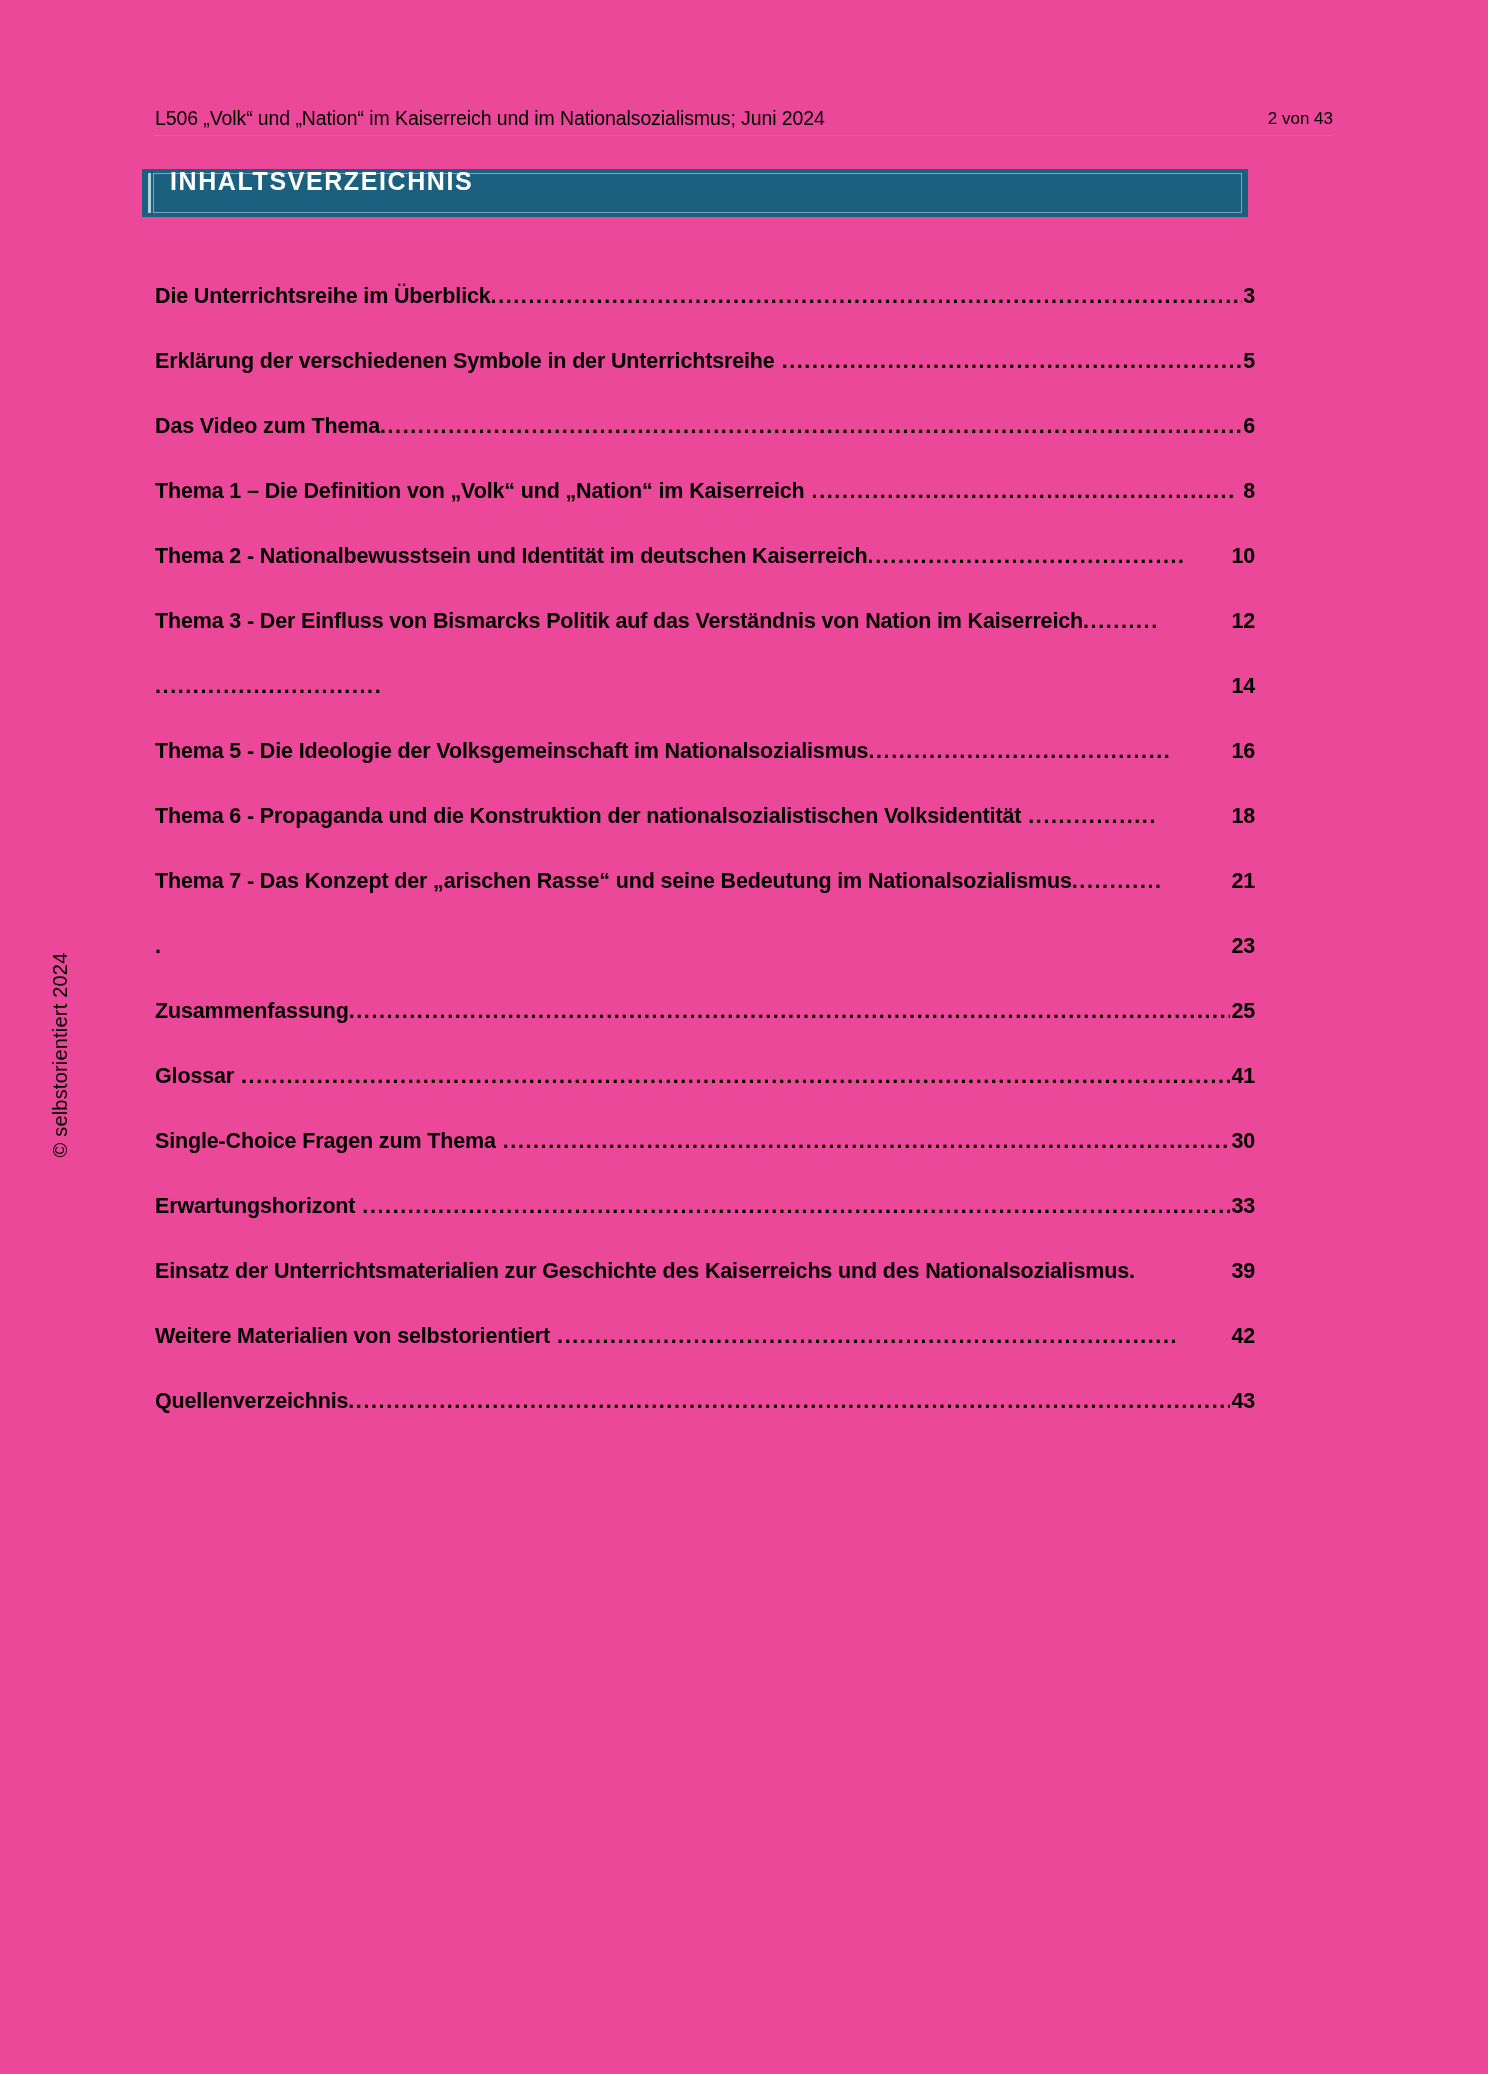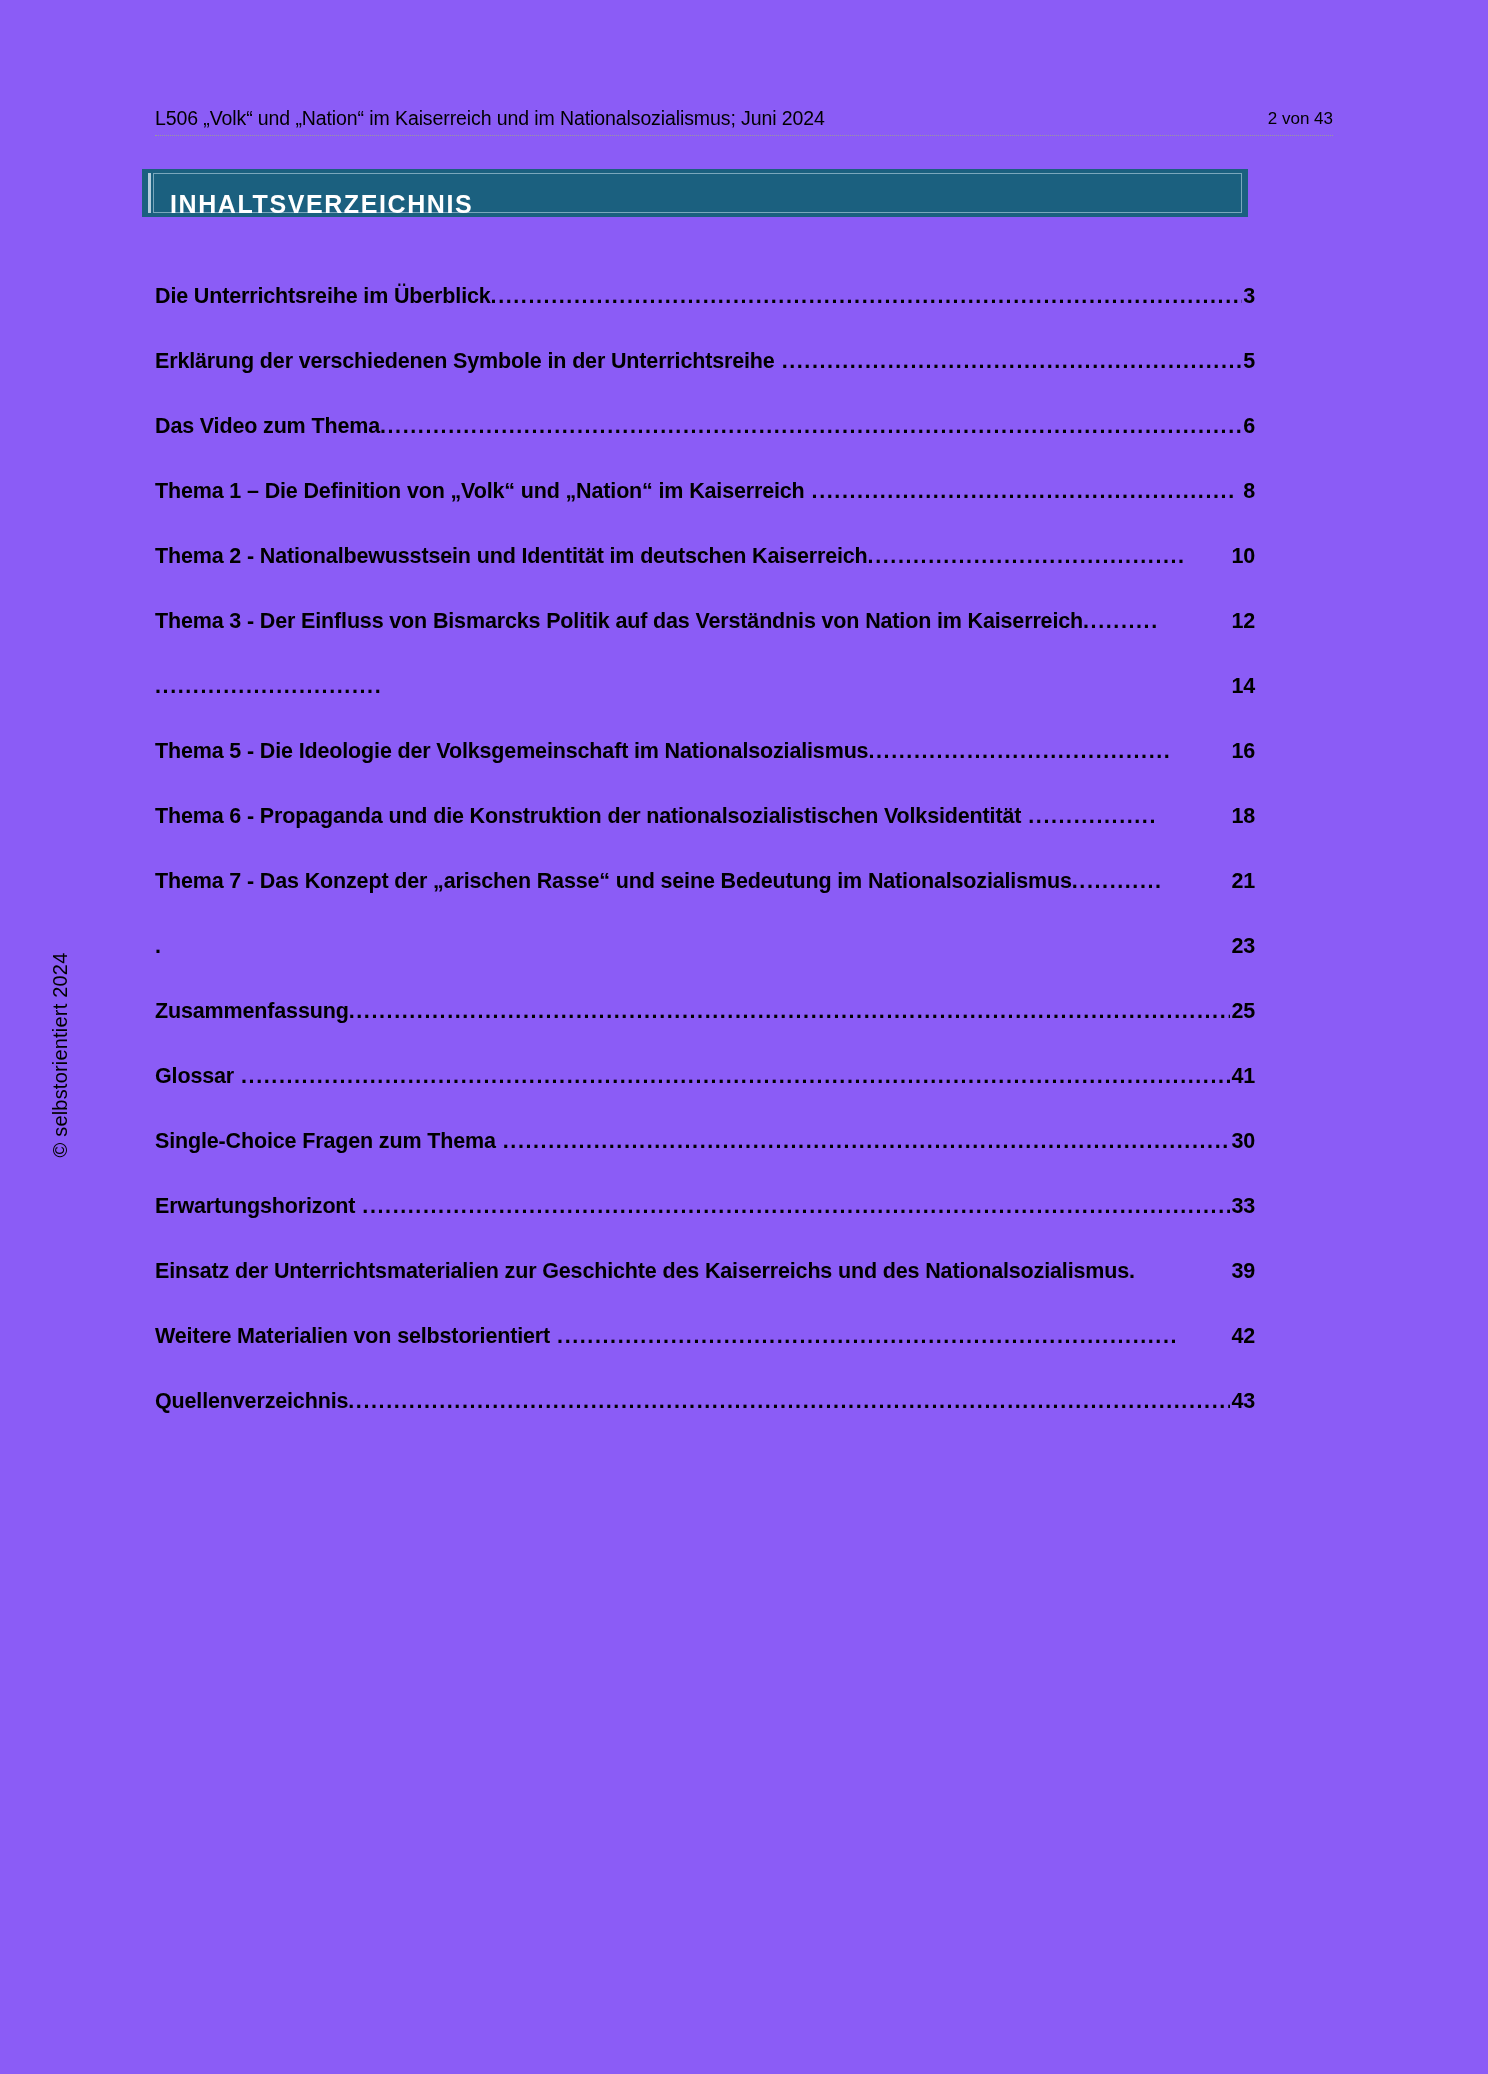--- a/index.html
+++ b/index.html
@@ -8,21 +8,21 @@
     background: #ffffff;
   }
   body {
     font-family: "Liberation Sans", sans-serif;
     color: #000000;
   }
   .page {
     position: relative;
     width: 1488px;
     height: 2074px;
-    background: #8b5cf6;
+    background: #ec4899;
     overflow: hidden;
     box-sizing: border-box;
   }
 
   
   .page-header {
     position: absolute;
     left: 155px;
     top: 104px;
     width: 1178px;
@@ -50,21 +50,21 @@
 
   
   .title-bar {
     position: absolute;
     left: 142px;
     top: 169px;
     width: 1106px;
     height: 48px;
     background: #1b607f;
     display: flex;
-    align-items: flex-end;
+    align-items: flex-start;
     box-sizing: border-box;
   }
   .title-bar::before {
     content: "";
     position: absolute;
     left: 6px;
     top: 4px;
     bottom: 4px;
     width: 2.5px;
     background: #cfe2ec;

